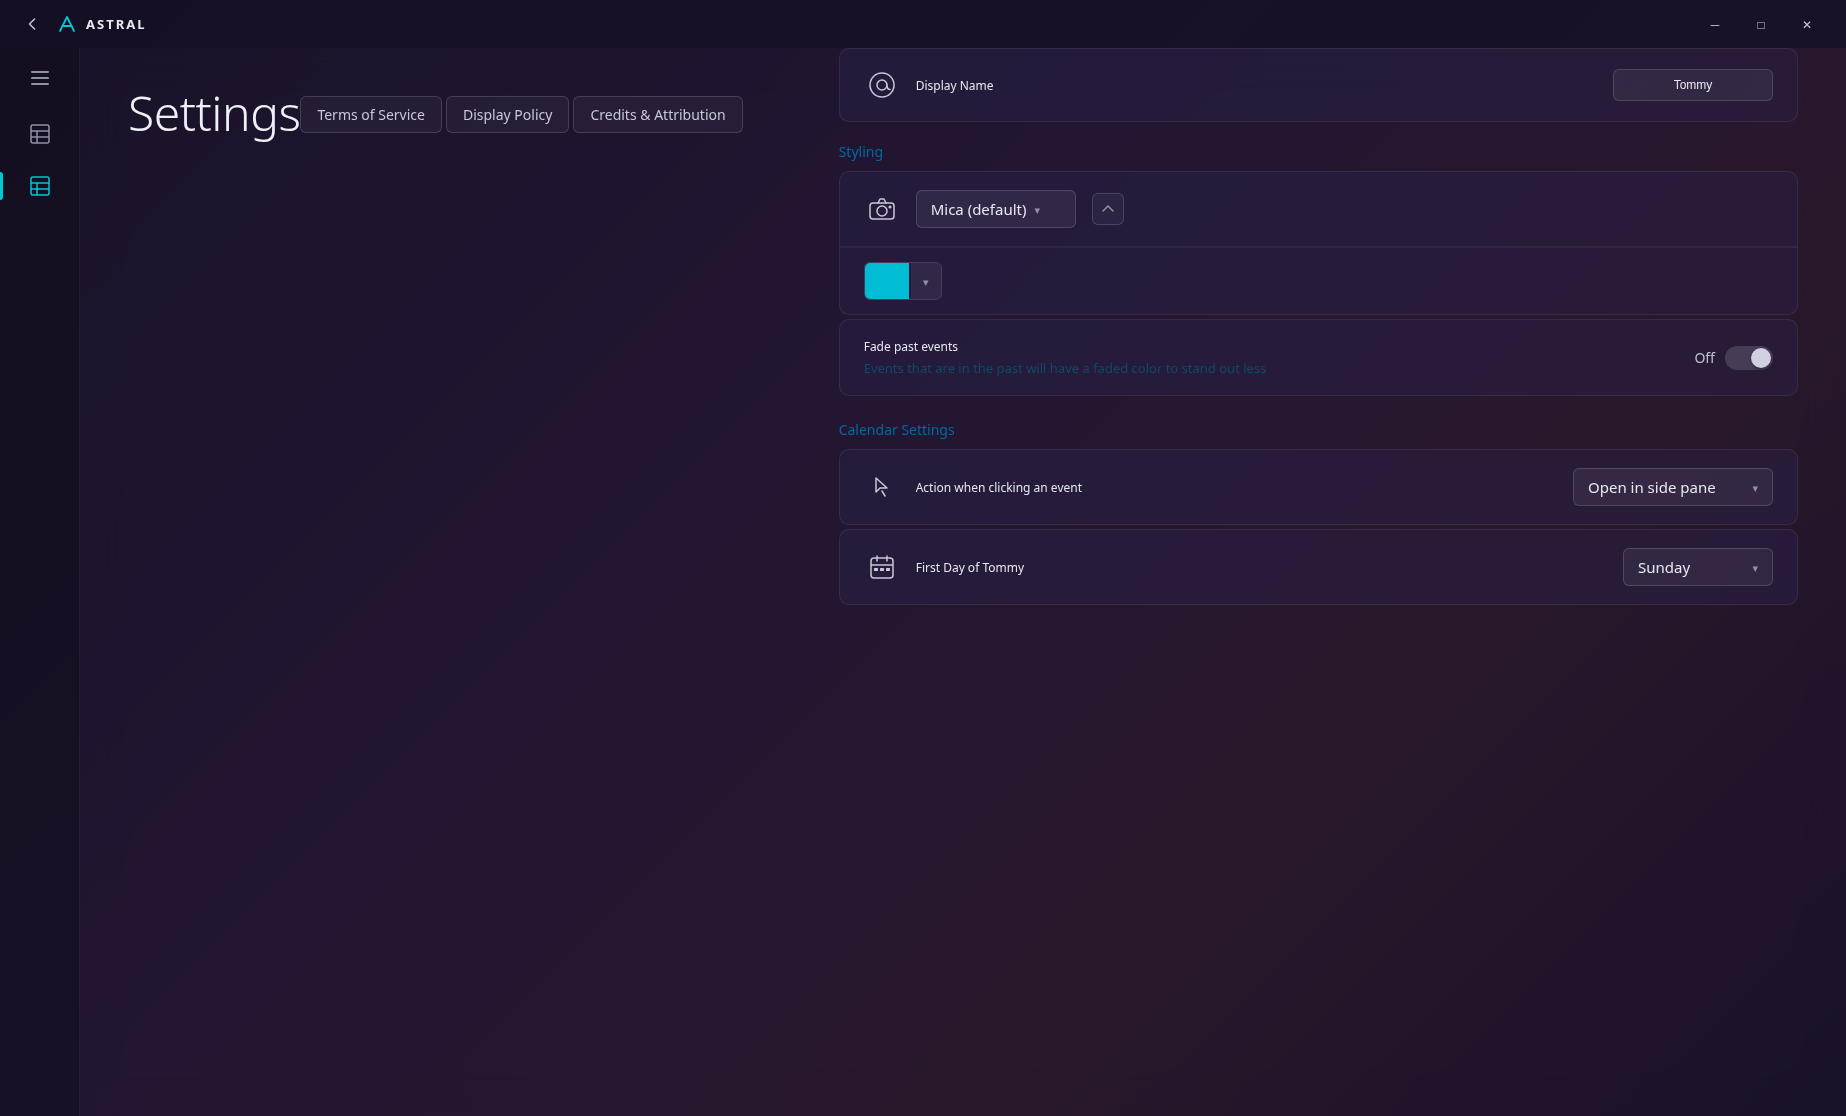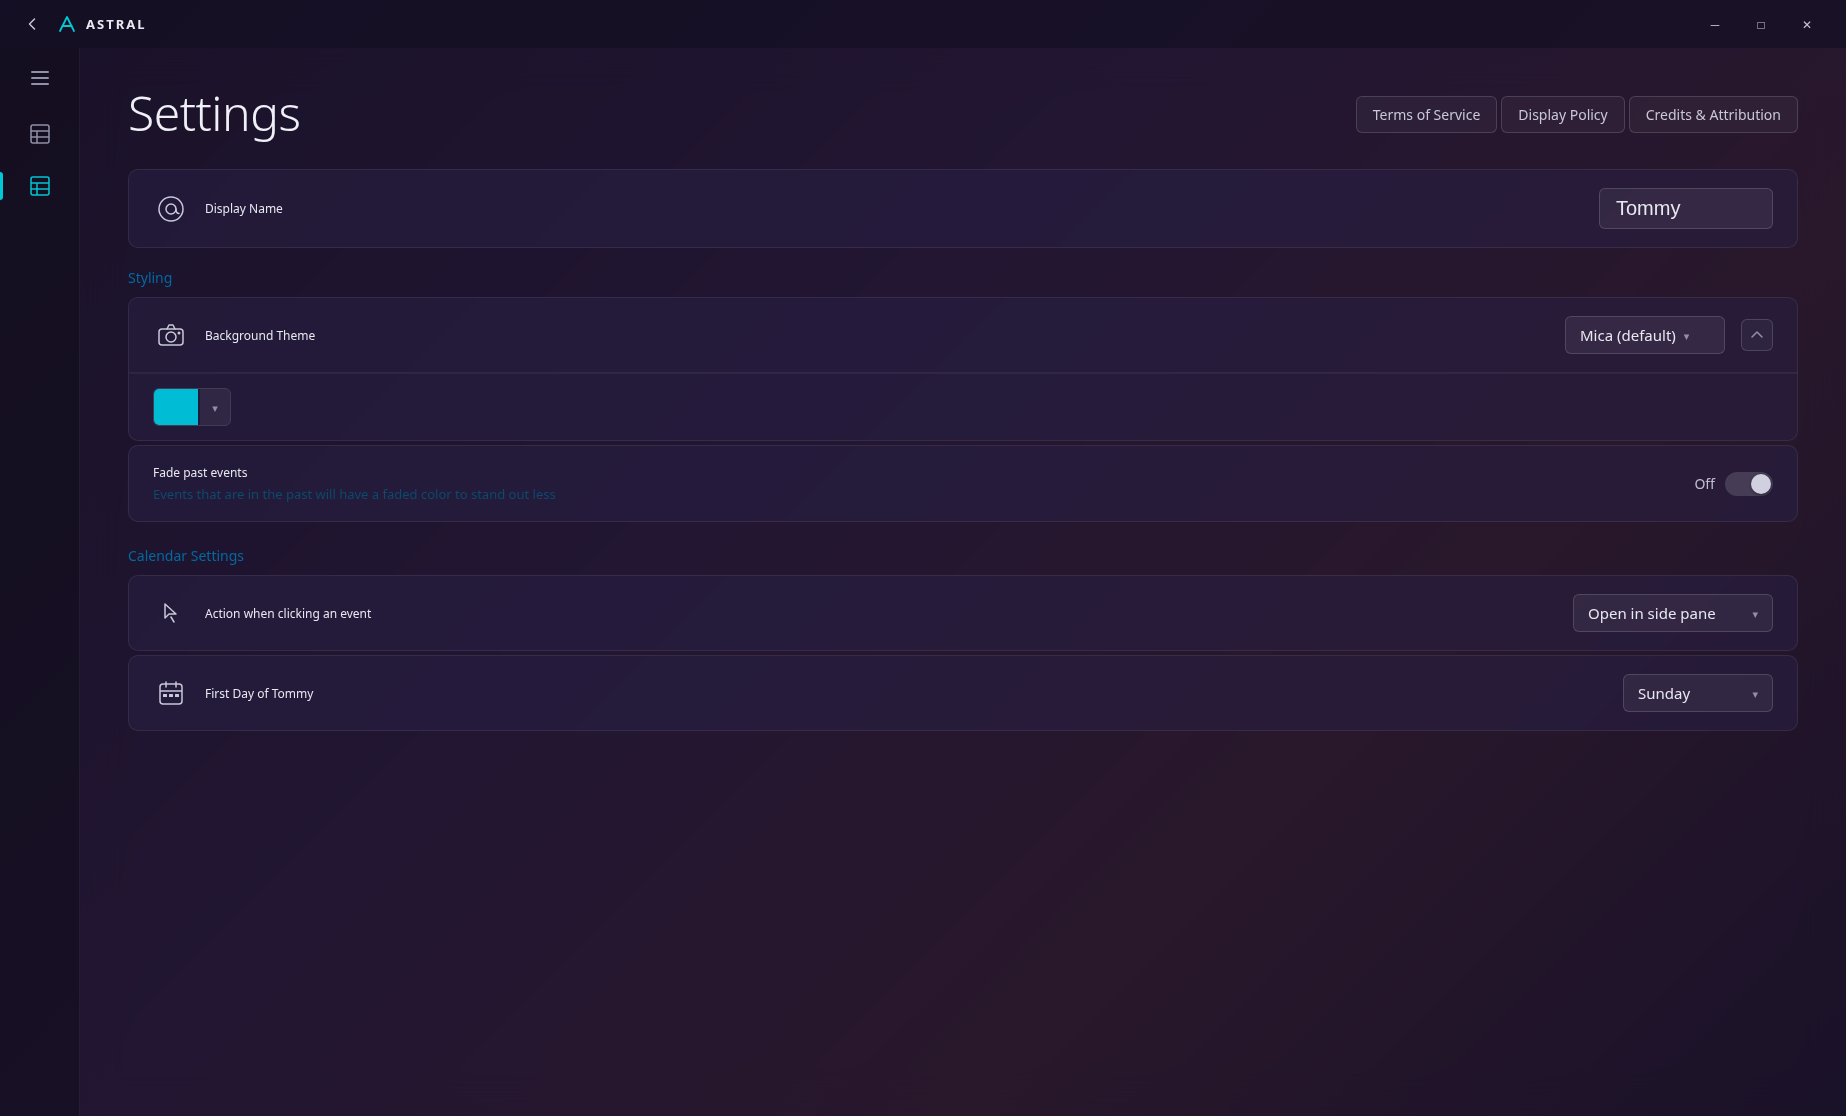--- a/index.html
+++ b/index.html
@@ -133,21 +133,21 @@
       width: 3px;
       height: 28px;
       background: #00c8d4;
       border-radius: 0 3px 3px 0;
     }
 
     
     .main-content {
       flex: 1;
       display: flex;
-      flex-direction: column;
+      flex-direction: row;
       overflow: hidden;
       background: rgba(25, 18, 42, 0.55);
       backdrop-filter: blur(20px);
     }
 
     
     .settings-header {
       display: flex;
       align-items: flex-start;
       padding: 32px 48px 24px 48px;
@@ -160,21 +160,20 @@
       color: #f0f0f8;
       letter-spacing: -0.5px;
       flex: 1;
     }
 
     .header-links {
       display: flex;
       gap: 4px;
       align-items: center;
       margin-top: 16px;
-      margin-left: 8px;
     }
 
     .header-link {
       padding: 8px 16px;
       border: 1px solid rgba(255,255,255,0.15);
       border-radius: 6px;
       font-size: 14px;
       color: #c8c8d8;
       cursor: pointer;
       background: rgba(255,255,255,0.04);
@@ -251,23 +250,24 @@
       flex-shrink: 0;
     }
 
     
     .text-input {
       background: rgba(255,255,255,0.06);
       border: 1px solid rgba(255,255,255,0.15);
       border-radius: 6px;
       padding: 8px 16px;
       color: #e8e8f0;
-      font-size: 20px;
-      width: 174px;
+      font-size: 12px;
+      width: 160px;
       outline: none;
+      text-align: center;
     }
 
     
     .dropdown {
       display: flex;
       align-items: center;
       gap: 8px;
       background: rgba(255,255,255,0.06);
       border: 1px solid rgba(255,255,255,0.15);
       border-radius: 6px;
@@ -471,23 +471,20 @@
       <div class="setting-card">
         <div class="bg-theme-row">
           <div class="setting-icon">
             <svg width="26" height="24" viewBox="0 0 26 24" fill="none">
               <rect x="1" y="6" width="24" height="16" rx="3" stroke="#c8c8d8" stroke-width="1.5"></rect>
               <circle cx="13" cy="14" r="5" stroke="#c8c8d8" stroke-width="1.5"></circle>
               <path d="M9 6l2-4h4l2 4" stroke="#c8c8d8" stroke-width="1.5" stroke-linecap="round" stroke-linejoin="round"></path>
               <circle cx="21" cy="10" r="1.5" fill="#c8c8d8"></circle>
             </svg>
           </div>
-          <div class="setting-info">
-            <span class="setting-name">Background Theme</span>
-          </div>
           <div class="setting-control">
             <div class="dropdown">
               <span>Mica (default)</span>
               <span class="dropdown-arrow">▾</span>
             </div>
             <div class="expand-btn">
               <svg width="14" height="14" viewBox="0 0 14 14" fill="none">
                 <path d="M2 9l5-5 5 5" stroke="currentColor" stroke-width="1.5" stroke-linecap="round" stroke-linejoin="round"></path>
               </svg>
             </div>

